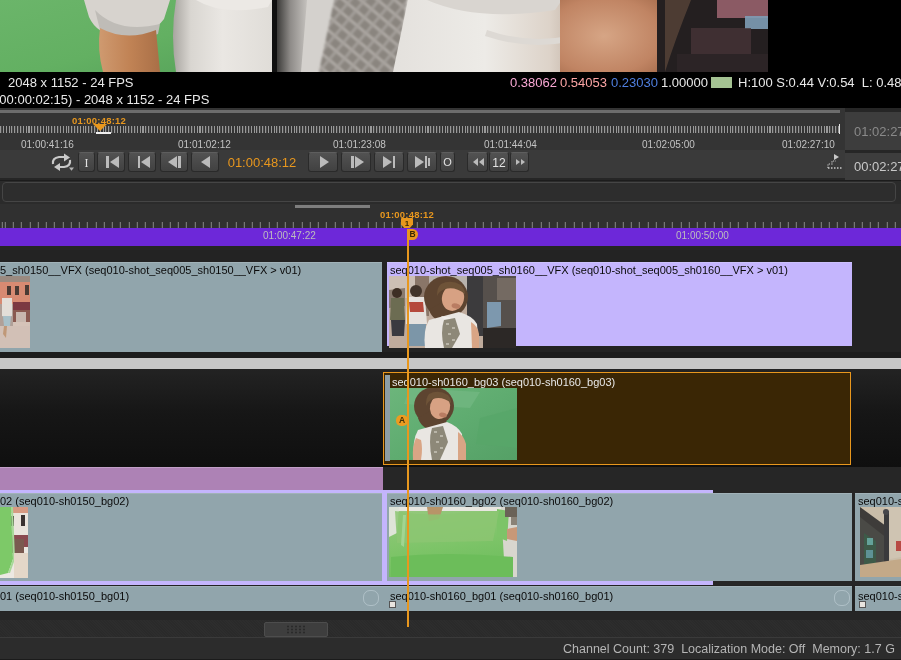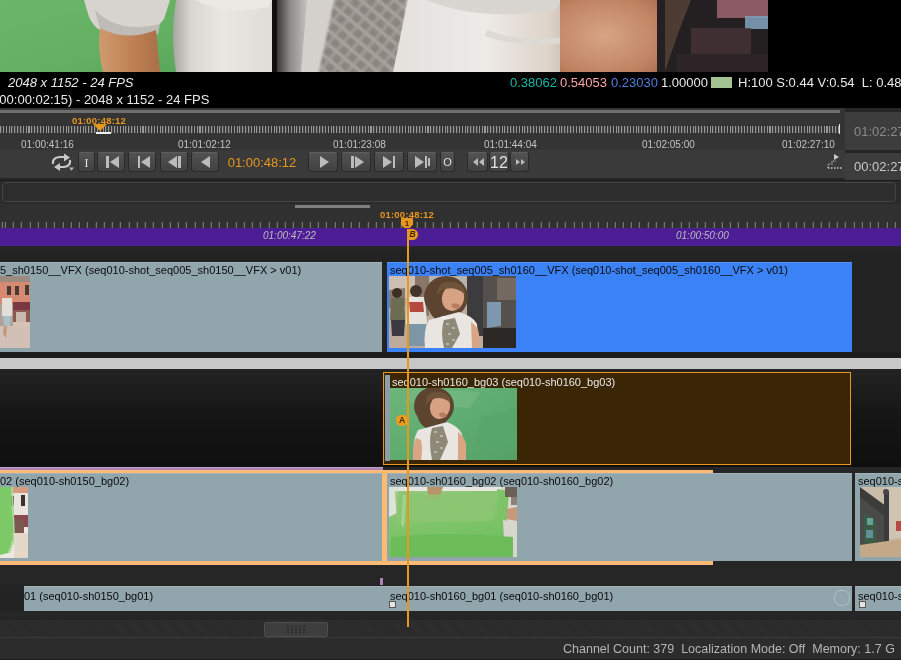--- a/index.html
+++ b/index.html
@@ -84,23 +84,23 @@
     <rect x="380" y="0" width="111" height="72" fill="#241f20"></rect>
     <path d="M388 0 L414 0 Q398 40 388 72 Z" fill="#554237" opacity="0.85"></path>
     <rect x="440" y="0" width="51" height="18" fill="#97616c" opacity="0.9"></rect>
     <rect x="468" y="16" width="23" height="13" fill="#7e9cb5" opacity="0.9"></rect>
     <rect x="414" y="28" width="60" height="26" fill="#463337" opacity="0.8"></rect>
     <rect x="400" y="54" width="91" height="18" fill="#2c2426"></rect>
   </svg>
   <div class="abs" style="left:768px;top:0;width:133px;height:72px;background:#000;"></div>
 
   <div class="abs" id="bar1" style="left:0;top:72px;width:901px;height:19px;background:#000;color:#e9e9e9;font-size:13px;">
-    <span class="abs" style="left:8px;top:3px;font-style:italic;">2048 x 1152 - 24 FPS</span>
+    <span class="abs" style="left:8px;top:3px;">2048 x 1152 - 24 FPS</span>
     <span class="abs" style="left:328px;top:3px;margin-top:44px;">x=1011 y=1055</span>
-    <span class="abs" style="left:510px;top:3px;color:#14b8a6;">0.38062</span>
+    <span class="abs" style="left:510px;top:3px;color:#f9a8d4;">0.38062</span>
     <span class="abs" style="left:560px;top:3px;color:#fca5a5;">0.54053</span>
     <span class="abs" style="left:611px;top:3px;color:#4f7fe0;">0.23030</span>
     <span class="abs" style="left:661px;top:3px;">1.00000</span>
     <span class="abs" style="left:711px;top:5px;width:21px;height:11px;background:#a4c292;"></span>
     <span class="abs" style="left:738px;top:3px;">H:100 S:0.44 V:0.54&nbsp; L: 0.48</span>
   </div>
   <div class="abs" id="bar2" style="left:0;top:91px;width:901px;height:17px;background:#000;color:#e9e9e9;font-size:13px;">
     <span class="abs" style="left:-5px;top:1px;">(00:00:02:15) - 2048 x 1152 - 24 FPS</span>
   </div>
 
@@ -180,21 +180,21 @@
           <rect x="20" y="6" width="2" height="8" fill="#bbb"></rect>
         </svg>
       </div>
     <div class="tbtn" style="left:440px;width:15px;color:#e2e2e2;font-size:11px;text-align:center;line-height:19px;">O</div>
     <div class="tbtn" style="left:467px;width:21px;">
         <svg width="21" height="20" viewBox="0 0 21 20">
           <path d="M10 6 L10 14 L5 10 Z" fill="#bbb"></path>
           <path d="M16 6 L16 14 L11 10 Z" fill="#bbb"></path>
         </svg>
       </div>
-    <div class="tbtn" style="left:489px;width:20px;color:#e2e2e2;font-size:16px;text-align:center;line-height:20px;">12</div>
+    <div class="tbtn" style="left:489px;width:20px;color:#e2e2e2;font-size:12px;text-align:center;line-height:20px;">12</div>
     <div class="tbtn" style="left:510px;width:19px;">
         <svg width="19" height="20" viewBox="0 0 19 20">
           <path d="M5 7 L5 13 L9 10 Z" fill="#bbb"></path>
           <path d="M10 7 L10 13 L14 10 Z" fill="#bbb"></path>
         </svg>
       </div>
 
     <svg class="abs" style="left:827px;top:4px;" width="16" height="16" viewBox="0 0 16 16">
       <path d="M7 0 l5 3 l-5 3 z" fill="#c9c9c9"></path>
       <path d="M1 14 h14" stroke="#c9c9c9" stroke-width="1.5" stroke-dasharray="1.5 1.5"></path>
@@ -219,21 +219,21 @@
     <div class="abs" style="left:295px;top:1px;width:75px;height:3px;background:#7e7e7e;"></div>
     <div class="abs" id="ticks2" style="left:0;top:18px;width:901px;height:7px;
       background:repeating-linear-gradient(90deg,#868686 0 1px,transparent 1px 8.24px);
       background-position:4.8px 0;"></div>
     <div class="abs" style="left:380px;top:5px;color:#e8971e;font-size:9.5px;font-weight:bold;letter-spacing:0.2px;">01:00:48:12</div>
     <svg class="abs" style="left:400px;top:14px;" width="14" height="14" viewBox="0 0 14 14">
       <path d="M1 0.5 Q1 0 1.8 0 H12.2 Q13 0 13 0.5 V6.2 L7.8 12.6 Q7 13.4 6.2 12.6 L1 6.2 Z" fill="#e8971e"></path>
       <text x="7" y="8" text-anchor="middle" font-size="8" font-weight="bold" fill="#3a2a00" font-family="Liberation Sans">1</text>
     </svg>
   </div>
-  <div class="abs" id="lblrow" style="left:0;top:228px;width:901px;height:18px;background:#4c1d95;color:#bdbdbd;font-size:10px;font-style:italic;">
+  <div class="abs" id="lblrow" style="left:0;top:228px;width:901px;height:18px;background:#6d28d9;color:#bdbdbd;font-size:10px;">
     <span class="abs" style="left:263px;top:2px;">01:00:47:22</span>
     <span class="abs" style="left:676px;top:2px;">01:00:50:00</span>
     <div class="abs" style="left:407px;top:1px;width:11px;height:11px;background:#e8971e;border-radius:0 6px 6px 0;color:#3a2a00;font-size:8.5px;font-weight:bold;text-align:center;line-height:11px;">B</div>
   </div>
   <div class="abs" style="left:0;top:250px;width:901px;height:12px;background:#232323;"></div>
 
   <div class="abs" id="track1" style="left:0;top:262px;width:901px;height:90px;background:#232323;">
     <div class="abs clip" style="left:0;top:0;width:382px;height:90px;background:#91a5ac;">
       <div class="lbl abs" style="left:0px;top:2px;">5_sh0150__VFX (seq010-shot_seq005_sh0150__VFX &gt; v01)</div>
       <svg class="abs" style="left:0;top:14px;" width="30" height="72" viewBox="0 0 30 72">
@@ -246,21 +246,21 @@
         <rect x="13" y="26" width="17" height="9" fill="#7c3842"></rect>
         <rect x="13" y="34" width="17" height="12" fill="#8a5a50"></rect>
         <rect x="16" y="36" width="10" height="10" fill="#c8b8ae"></rect>
         <path d="M0 28 L13 28 L13 50 L0 56 Z" fill="#b0a098"></path>
         <rect x="0" y="50" width="30" height="22" fill="#d2c0b6"></rect>
         <path d="M2 22 L12 22 L12 40 Q7 42 2 40 Z" fill="#e3ded8"></path>
         <path d="M3 40 L11 40 L10 50 L4 50 Z" fill="#a8c0c8"></path>
         <path d="M4 50 L7 50 L6 62 L3 58 Z" fill="#c09878"></path>
       </svg>
     </div>
-    <div class="abs clip" style="left:387px;top:0;width:465px;height:110px;background:#3b82f6;">
+    <div class="abs clip" style="left:387px;top:0;width:465px;height:84px;background:#c4b5fd;">
       <div class="lbl abs" style="left:3px;top:2px;">seq010-shot_seq005_sh0160__VFX (seq010-shot_seq005_sh0160__VFX &gt; v01)</div>
       <svg class="abs" style="left:2px;top:14px;" width="127" height="72" viewBox="0 0 127 72">
         <rect width="127" height="72" fill="#bfab9c"></rect>
         <rect x="0" y="0" width="30" height="22" fill="#cdbfb4"></rect>
         <rect x="26" y="0" width="14" height="40" fill="#8a7668"></rect>
         <path d="M0 14 L16 12 L16 30 L0 32 Z" fill="#8a7a6e"></path>
         <circle cx="8" cy="17" r="5" fill="#3e2e24"></circle>
         <path d="M2 22 L15 22 L16 44 L1 44 Z" fill="#6c6c52"></path>
         <path d="M2 44 L16 44 L15 60 L3 60 Z" fill="#3a3a40"></path>
         <circle cx="27" cy="15" r="6" fill="#42342a"></circle>
@@ -319,21 +319,21 @@
         <path d="M26 50 Q22 58 23 72 L31 72 Q33 60 31 52 Z" fill="#d9a585"></path>
       </svg>
       <div class="abs" style="left:12px;top:42px;width:12px;height:11px;background:#eb9c21;border-radius:5px;color:#42300a;font-size:8.5px;font-weight:bold;text-align:center;line-height:11px;">A</div>
     </div>
   </div>
 
   <div class="abs" style="left:0;top:467px;width:383px;height:23px;background:#ad82b5;border-top:1px solid #c19fc7;box-sizing:border-box;"></div>
   <div class="abs" style="left:380px;top:490px;width:3px;height:10px;background:#ad82b5;"></div>
   <div class="abs" style="left:380px;top:578px;width:3px;height:8px;background:#ad82b5;"></div>
 
-  <div class="abs" id="track3" style="left:0;top:470px;width:713px;height:95px;background:#fdba74;">
+  <div class="abs" id="track3" style="left:0;top:490px;width:713px;height:95px;background:#c4b5fd;">
     <div class="abs clip" style="left:0;top:3px;width:382px;height:88px;background:#91a5ac;">
       <div class="lbl abs" style="left:0px;top:2px;">02 (seq010-sh0150_bg02)</div>
       <svg class="abs" style="left:0;top:14px;" width="28" height="71" viewBox="0 0 28 71">
         <rect width="28" height="71" fill="#ece8e2"></rect>
         <rect x="0" y="0" width="28" height="6" fill="#d79a82"></rect>
         <rect x="8" y="6" width="20" height="22" fill="#eae4dc"></rect>
         <rect x="10" y="9" width="4" height="10" fill="#3a3230"></rect>
           <rect x="21" y="8" width="4" height="11" fill="#3a3230"></rect>
         <rect x="10" y="28" width="18" height="12" fill="#8a4a50"></rect>
         <rect x="12" y="32" width="12" height="14" fill="#7a5a50"></rect>
@@ -378,21 +378,21 @@
         <path d="M26 0 L41 0 L41 50 L30 52 Z" fill="#cfc4b2"></path>
         <rect x="24" y="4" width="5" height="66" fill="#3a3a3c"></rect>
         <circle cx="26" cy="5" r="3" fill="#46464a"></circle>
         <path d="M0 58 L41 52 L41 70 L0 70 Z" fill="#c3a988"></path>
         <rect x="36" y="34" width="5" height="10" fill="#b84a44"></rect>
       </svg>
     </div>
   </div>
 
   <div class="abs" id="track4" style="left:0;top:585px;width:901px;height:27px;background:#232323;">
-    <div class="abs clip" style="left:0;top:1px;width:438px;height:25px;background:#91a5ac;margin-left:24px;">
+    <div class="abs clip" style="left:0;top:1px;width:438px;height:25px;background:#91a5ac;">
       <div class="lbl abs" style="left:0px;top:4px;">01 (seq010-sh0150_bg01)</div>
       <div class="abs" style="left:363px;top:4px;width:14px;height:14px;border-radius:7px;background:transparent;border:1px solid rgba(210,225,230,0.45);"></div>
     </div>
     <div class="abs clip" style="left:387px;top:1px;width:465px;height:25px;background:#91a5ac;">
       <div class="lbl abs" style="left:3px;top:4px;">seq010-sh0160_bg01 (seq010-sh0160_bg01)</div>
       <div class="abs" style="left:2px;top:15px;width:5px;height:5px;background:#e8e5e0;border:1px solid #555;"></div>
       <div class="abs" style="left:447px;top:4px;width:14px;height:14px;border-radius:7px;background:transparent;border:1px solid rgba(210,225,230,0.45);"></div>
     </div>
     <div class="abs clip" style="left:855px;top:1px;width:46px;height:25px;background:#91a5ac;">
       <div class="lbl abs" style="left:3px;top:4px;">seq010-s</div>

